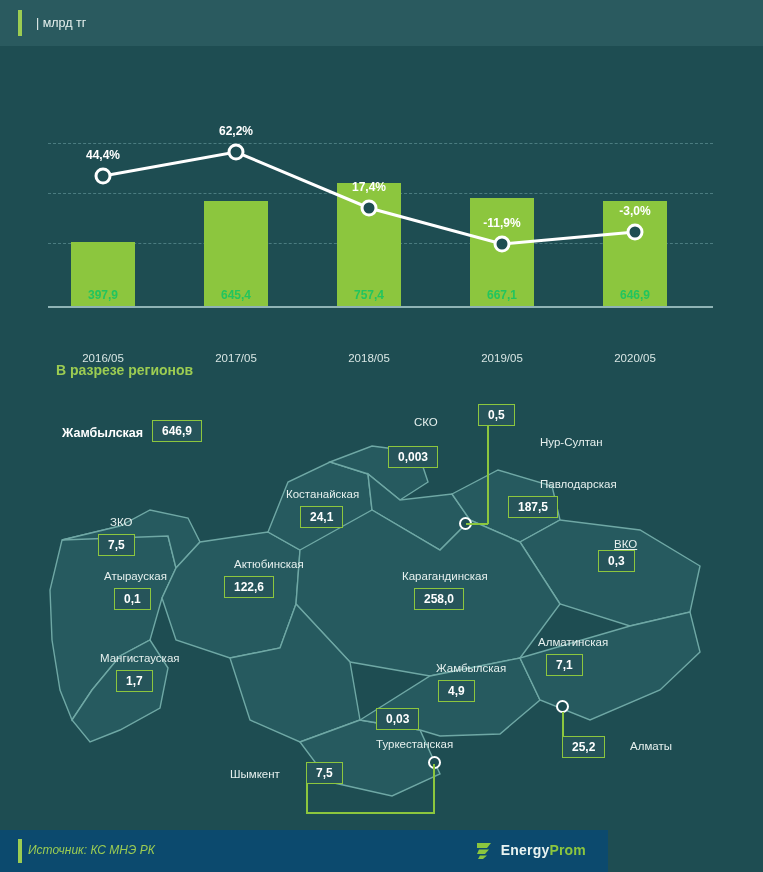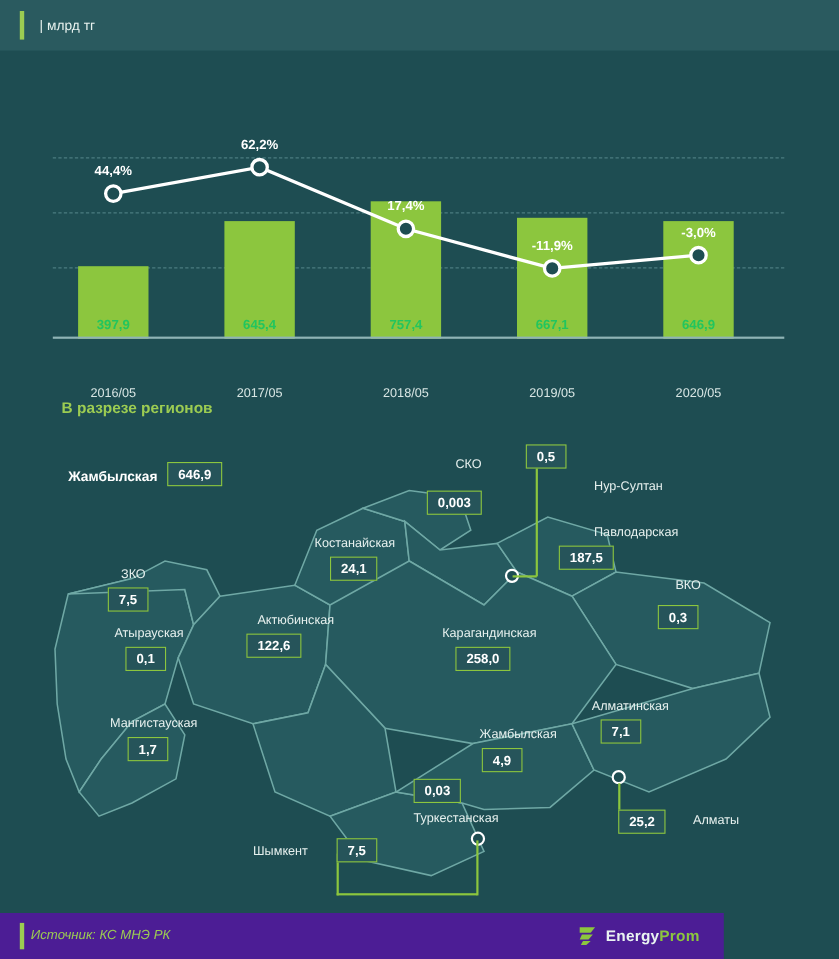--- a/index.html
+++ b/index.html
@@ -94,22 +94,22 @@
     color:#ffffff; font-size:12px; font-weight:bold;
     padding:3px 9px; white-space:nowrap;
   }
   .connector { position:absolute; background:#8cc63e; }
   .citydot {
     position:absolute; width:13px; height:13px; border-radius:50%;
     background:#1e4d52; border:2px solid #ffffff;
   }
   
   .footer {
-    position:absolute; left:0; bottom:0; width:658px; height:42px;
-    background:#4c1d95; display:flex; align-items:center;
+    position:absolute; left:0; bottom:0; width:608px; height:42px;
+    background:#0c4a6e; display:flex; align-items:center;
   }
   .footer .rule {
     position:absolute; left:18px; top:9px; width:4px; height:24px; background:#9ccc52;
   }
   .footer .src {
     position:absolute; left:28px; top:13px;
     font-size:12px; color:#9ccc52; font-style:italic;
   }
   .brand {
     position:absolute; right:22px; top:10px;
@@ -221,21 +221,21 @@
 
   <span class="rlabel" style="left:496px; top:88px;margin-left:44px;">Павлодарская</span>
   <span class="rvalue" style="left:508px; top:106px;">187,5</span>
 
   <span class="rlabel" style="left:286px; top:98px;">Костанайская</span>
   <span class="rvalue" style="left:300px; top:116px;">24,1</span>
 
   <span class="rlabel" style="left:110px; top:126px;">ЗКО</span>
   <span class="rvalue" style="left:98px; top:144px;">7,5</span>
 
-  <span class="rlabel" style="left:614px; top:136px;">ВКО</span>
+  <span class="rlabel" style="left:614px; top:148px;text-decoration:underline;">ВКО</span>
   <span class="rvalue" style="left:598px; top:160px;">0,3</span>
 
   <span class="rlabel" style="left:104px; top:180px;">Атырауская</span>
   <span class="rvalue" style="left:114px; top:198px;">0,1</span>
 
   <span class="rlabel" style="left:214px; top:168px;margin-left:20px;">Актюбинская</span>
   <span class="rvalue" style="left:224px; top:186px;">122,6</span>
 
   <span class="rlabel" style="left:402px; top:180px;text-align:right;">Карагандинская</span>
   <span class="rvalue" style="left:414px; top:198px;">258,0</span>

